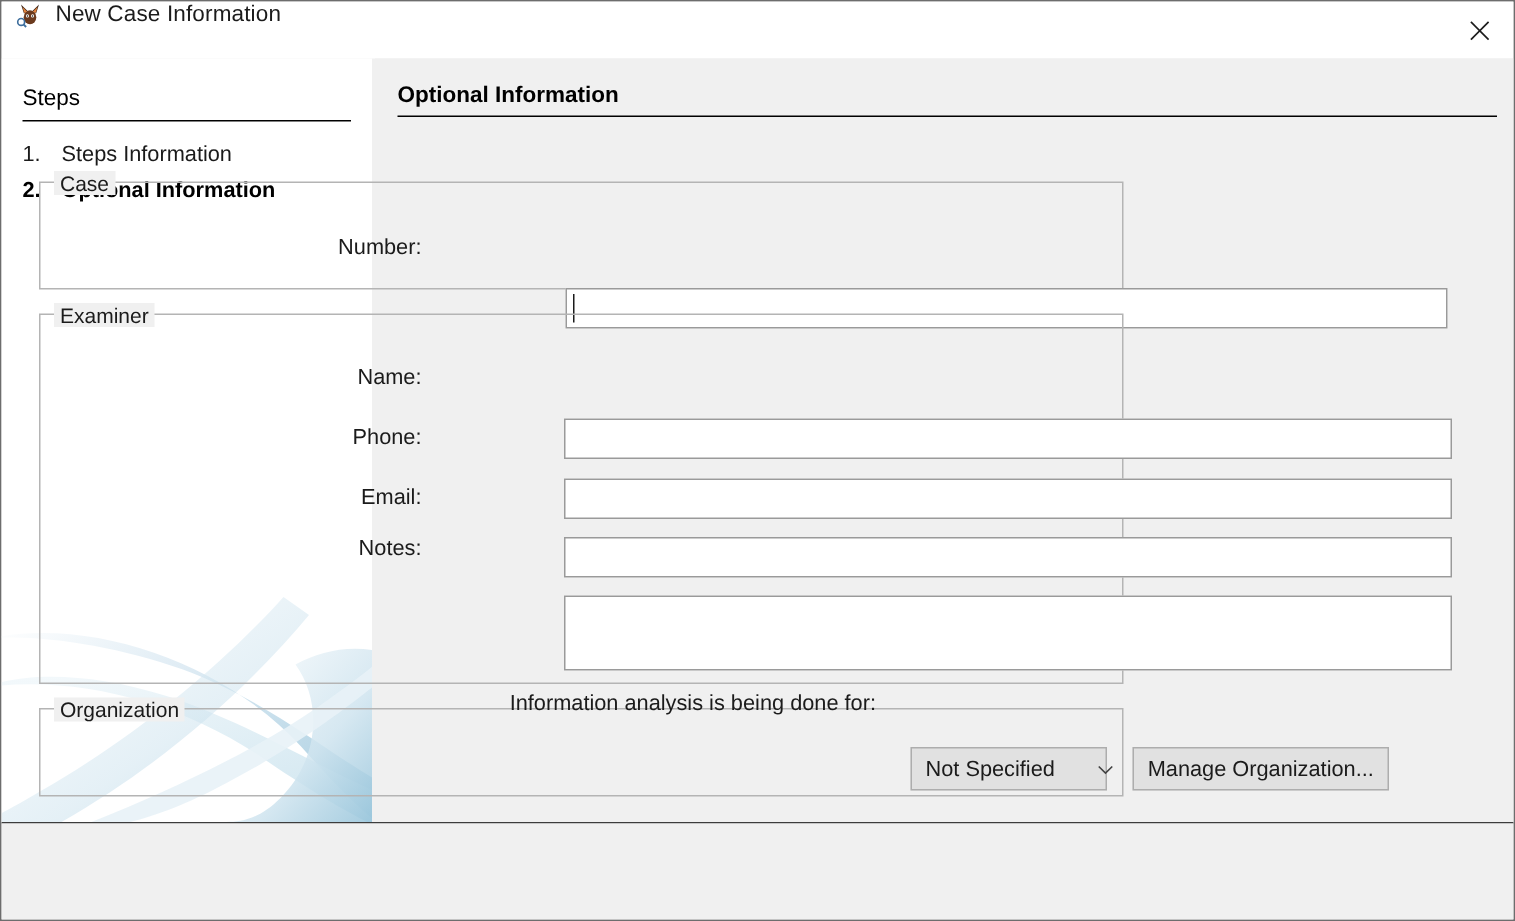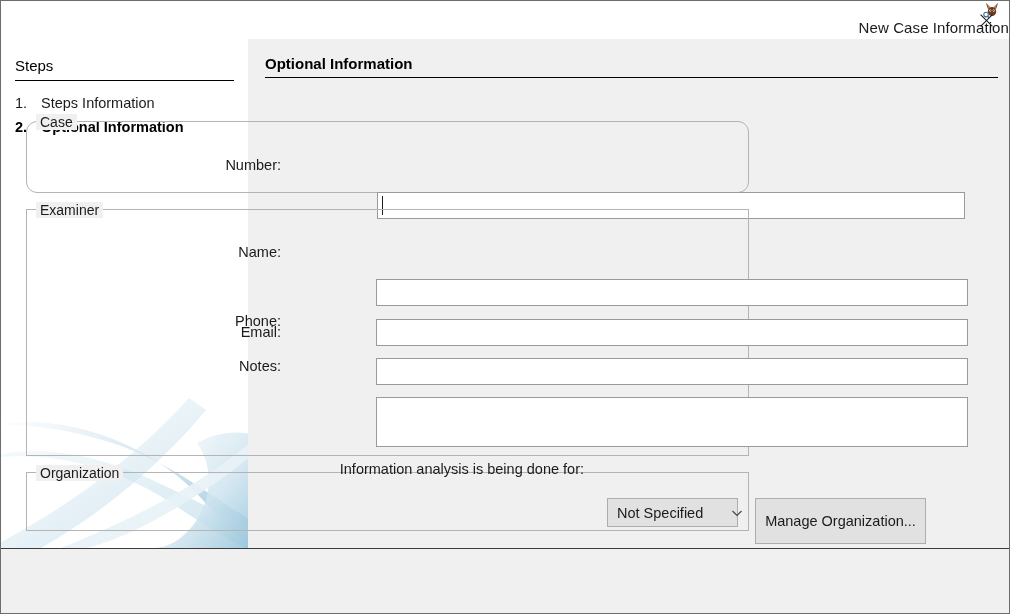--- a/index.html
+++ b/index.html
@@ -22,22 +22,21 @@
     overflow: hidden;
   }
 
   
   .titlebar {
     position: absolute;
     left: 0; top: 0;
     width: 1008px; height: 38px;
     background: #ffffff;
     display: flex;
-    align-items: flex-end;
-    flex-direction: column;
+    align-items: flex-start;
   }
   .title-icon {
     width: 18px; height: 18px;
     margin-left: 10px; margin-right: 8px;
     position: relative;
     flex: none;
   }
   .title-icon svg { display: block; }
   .title-text {
     font-size: 15px;
@@ -136,21 +135,21 @@
   .group-legend {
     position: absolute;
     top: -8px; left: 9px;
     padding: 0 4px;
     background: #f0f0f0;
     font-size: 14px;
     color: #1b1b1b;
     white-space: nowrap;
   }
 
-  #group-case       { left: 25px; top: 82px;  width: 723px; height: 72px; border-radius: 11px; }
+  #group-case       { left: 25px; top: 82px;  width: 723px; height: 72px; }
   #group-examiner   { left: 25px; top: 170px; width: 723px; height: 247px; }
   #group-organization { left: 25px; top: 433px; width: 723px; height: 59px; }
 
   
   .field-label {
     position: absolute;
     font-size: 14.5px;
     color: #1b1b1b;
     text-align: right;
     white-space: nowrap;
@@ -177,21 +176,21 @@
   }
 
   
   #lbl-number { left: 40px;  top: 118px; width: 240px; }
   #in-number  { left: 376px; top: 153px; width: 588px; height: 27px; }
   #caret-number { left: 381px; top: 157px; height: 19px; }
 
   
   #lbl-name   { left: 40px; top: 205px; width: 240px; }
   #in-name    { left: 375px; top: 240px; width: 592px; height: 27px; }
-  #lbl-phone  { left: 40px; top: 245px; width: 240px; margin-top: 29px; }
+  #lbl-phone  { left: 40px; top: 245px; width: 240px; }
   #in-phone   { left: 375px; top: 280px; width: 592px; height: 27px; }
   #lbl-email  { left: 40px; top: 285px; width: 240px; }
   #in-email   { left: 375px; top: 319px; width: 592px; height: 27px; }
   #lbl-notes  { left: 40px; top: 319px; width: 240px; }
   #in-notes   { left: 375px; top: 358px; width: 592px; height: 50px; }
 
   
   #lbl-org {
     left: 63px; top: 422px;
     width: 520px;
@@ -209,21 +208,21 @@
     font-size: 14.5px;
     color: #1b1b1b;
     cursor: default;
     gap: 26px;
   }
   .combo-value { flex: 1; white-space: nowrap; }
   .combo-arrow { flex: none; margin-left: 2px; display: flex; align-items: center; }
   .btn-manage {
     position: absolute;
     left: 754px; top: 459px;
-    width: 171px; height: 46px;
+    width: 171px; height: 29px;
     background: #e1e1e1;
     border: 1px solid #adadad;
     font-family: "Liberation Sans", sans-serif;
     font-size: 14.5px;
     color: #1b1b1b;
     cursor: default;
     padding: 0;
   }
 
   

